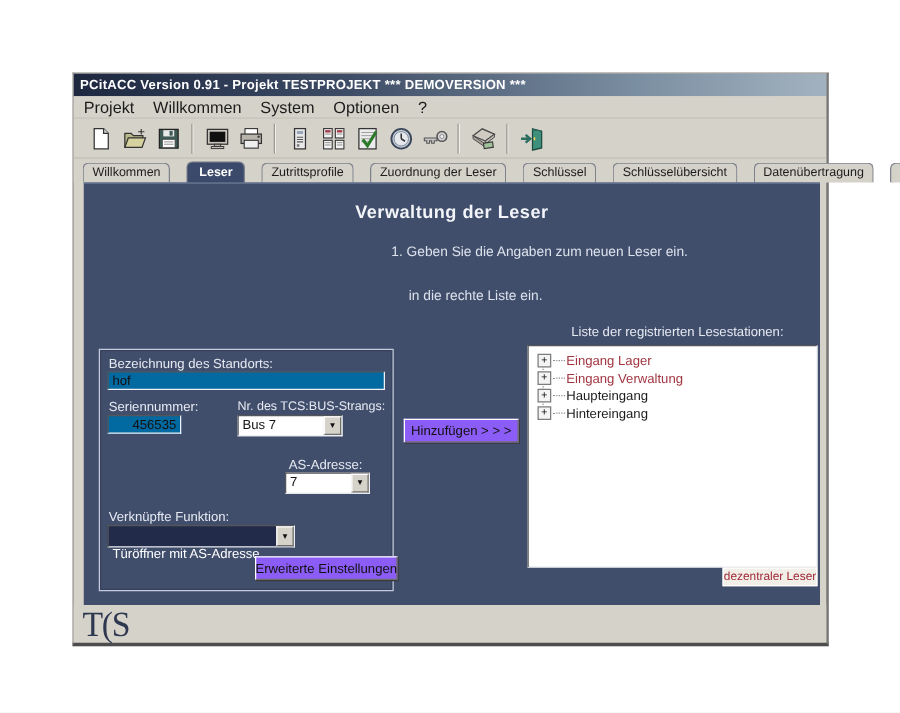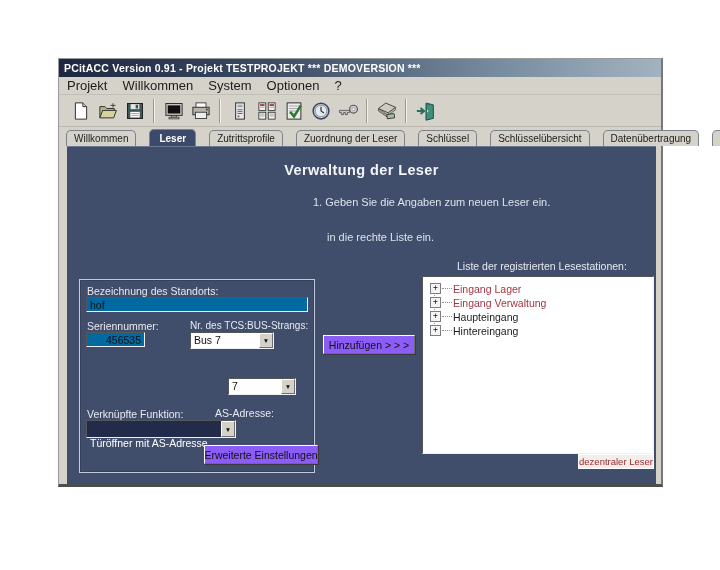--- a/index.html
+++ b/index.html
@@ -246,21 +246,21 @@
         <div class="flabel" style="left:7px;top:40px;">Seriennummer:</div>
         <input class="tinput" style="left: 6px; top: 52px; width: 51px; text-align: right;" value="456535">
 
         <div class="flabel" style="left:110px;top:40px;font-size:10px;">Nr. des TCS:BUS-Strangs:</div>
         <div class="combo" style="left:110px;top:52px;width:82px;">
           <span class="val">Bus 7</span>
           <button class="arrow">▼</button>
         </div>
 
 
-        <div class="flabel" style="left:135px;top:86px;margin-top:41px;">AS-Adresse:</div>
+        <div class="flabel" style="left:151px;top:86px;">AS-Adresse:</div>
         <div class="combo" style="left:148px;top:98px;width:66px;">
           <span class="val">7</span>
           <button class="arrow">▼</button>
         </div>
 
         <div class="flabel" style="left:7px;top:128px;">Verknüpfte Funktion:</div>
         <div class="combo dark" style="left:6px;top:140px;width:148px;height:16px;">
           <span class="val" style="top:16px;">Türöffner mit AS-Adresse</span>
           <button class="arrow">▼</button>
         </div>
@@ -290,14 +290,17 @@
         </div>
         <div class="treerow" style="top:47px;">
           <span class="expander">+</span>
           <span class="dash"></span>
           <span class="tlabel" style="color: rgb(28, 28, 28);">Hintereingang</span>
         </div>
       </div>
       <div class="badge">dezentraler Leser</div>
     </div>
 
+    <div class="footer">
+      <span class="logo">T(S</span>
+    </div>
   </div>
 </div>
 
 </body></html>

